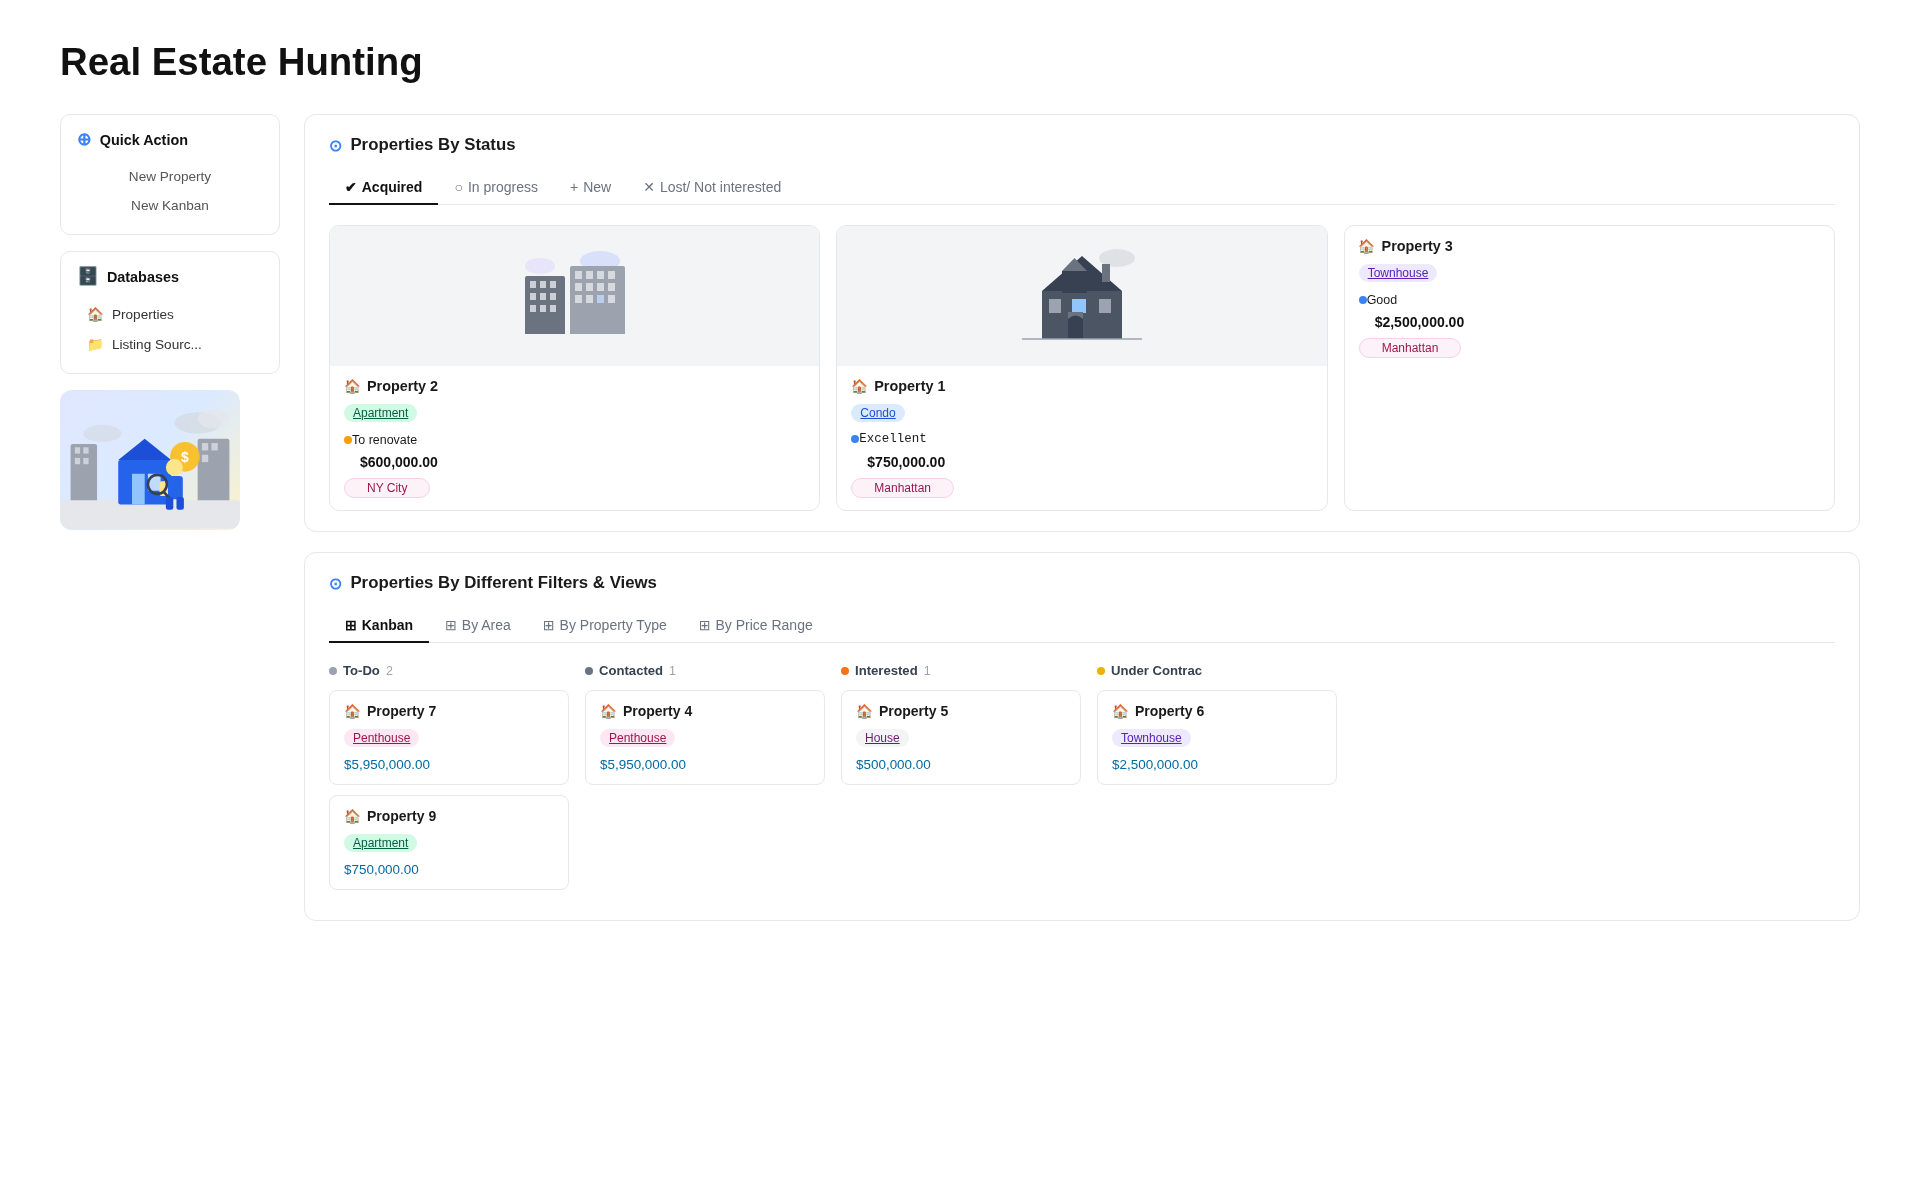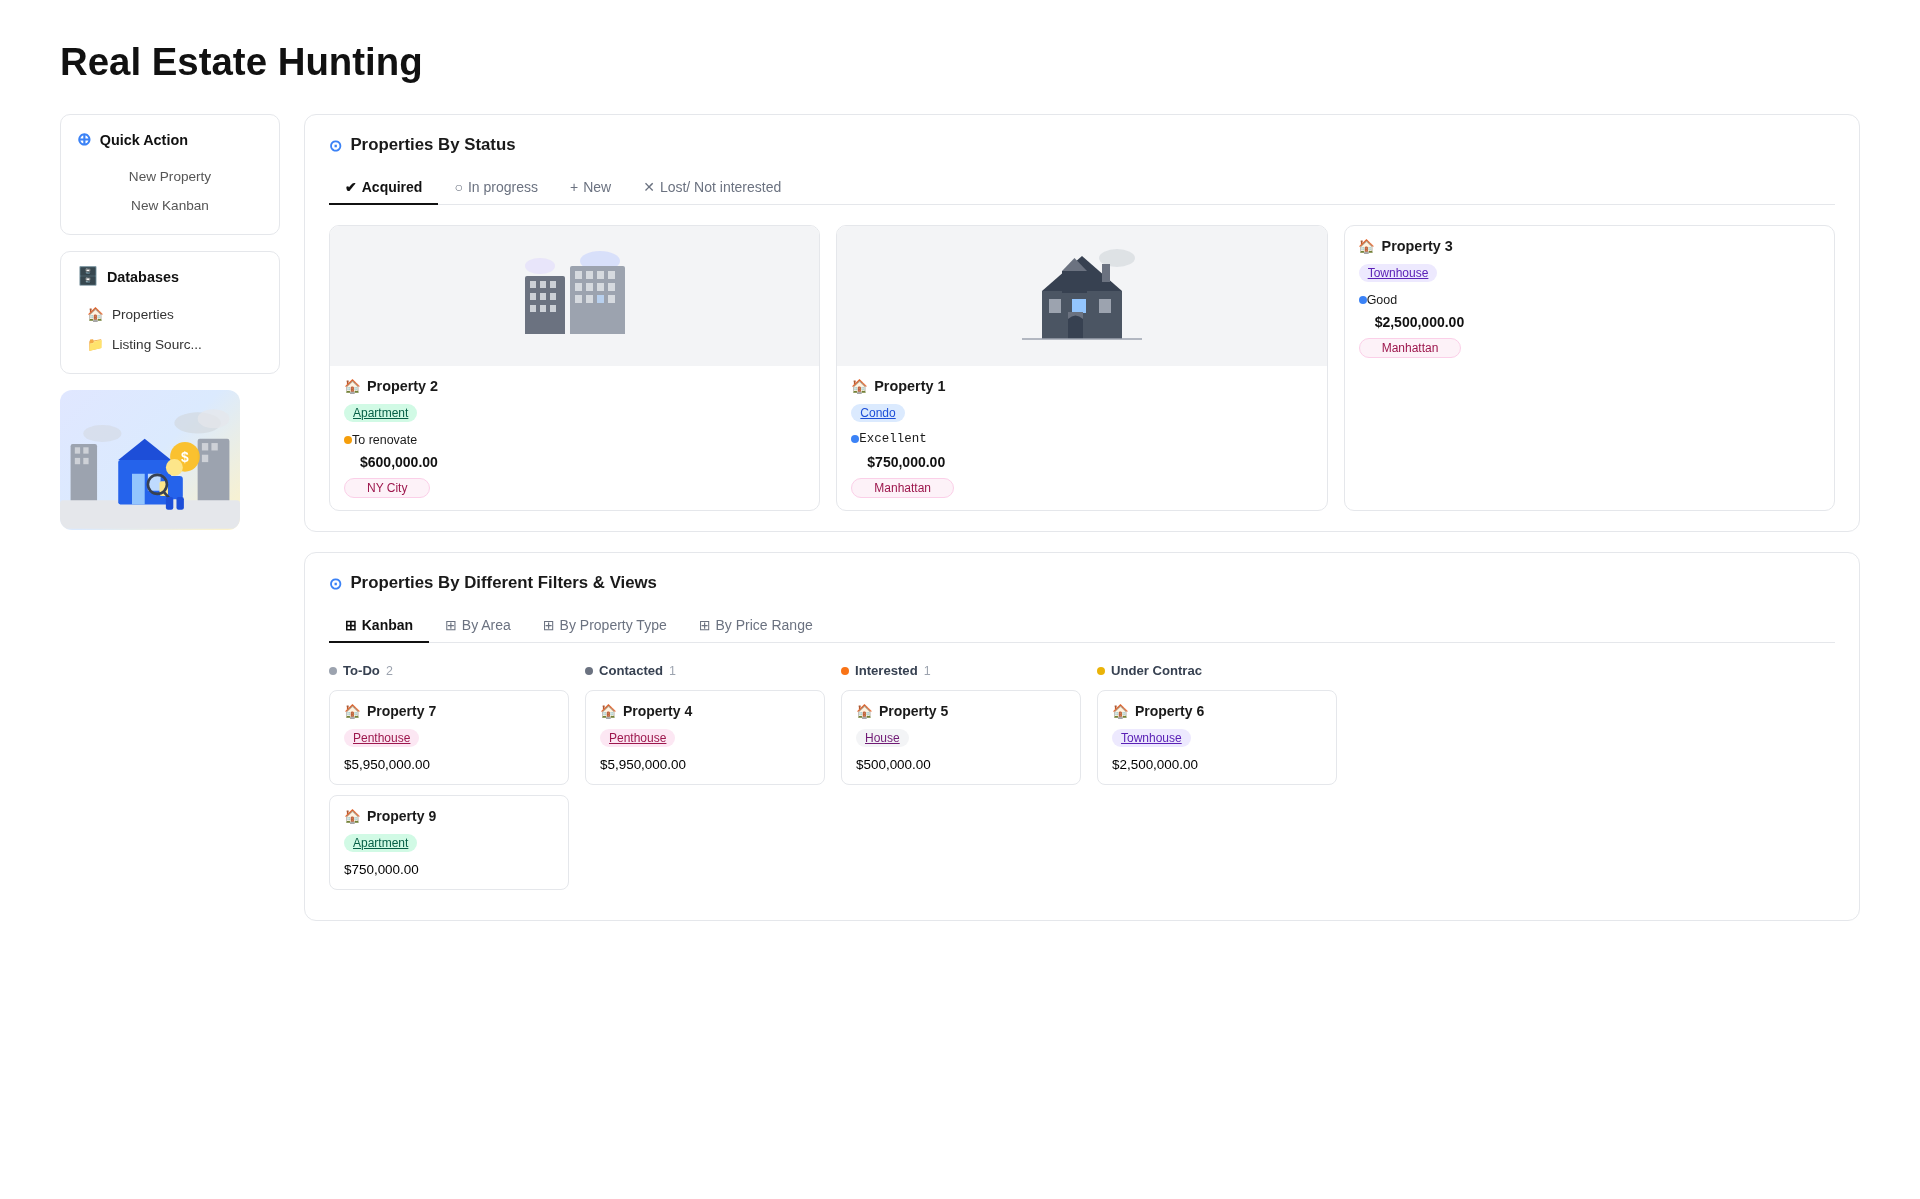--- a/index.html
+++ b/index.html
@@ -77,21 +77,21 @@
     .kanban-dot { width: 8px; height: 8px; border-radius: 50%; }
     .kdot-gray { background: #9ca3af; }
     .kdot-blue { background: #6b7280; }
     .kdot-orange { background: #f97316; }
     .kdot-yellow { background: #eab308; }
     
     .kanban-card { background: #fff; border: 1px solid #e5e7eb; border-radius: 8px; padding: 12px 14px; margin-bottom: 10px; }
     
     .kanban-card-title { display: flex; align-items: center; gap: 6px; font-weight: 600; font-size: 0.875rem; margin-bottom: 8px; }
     
-    .kanban-price { font-size: 0.84rem; color: #000000; margin-top: 6px; }
+    .kanban-price { font-size: 0.84rem; color: #0369a1; margin-top: 6px; }
     
     
     .illus { width: 100%; height: 100%; }
   </style>
 </head>
 <body>
 
 <h1 class="page-title">Real Estate Hunting</h1>
 
 <div class="main-layout">

